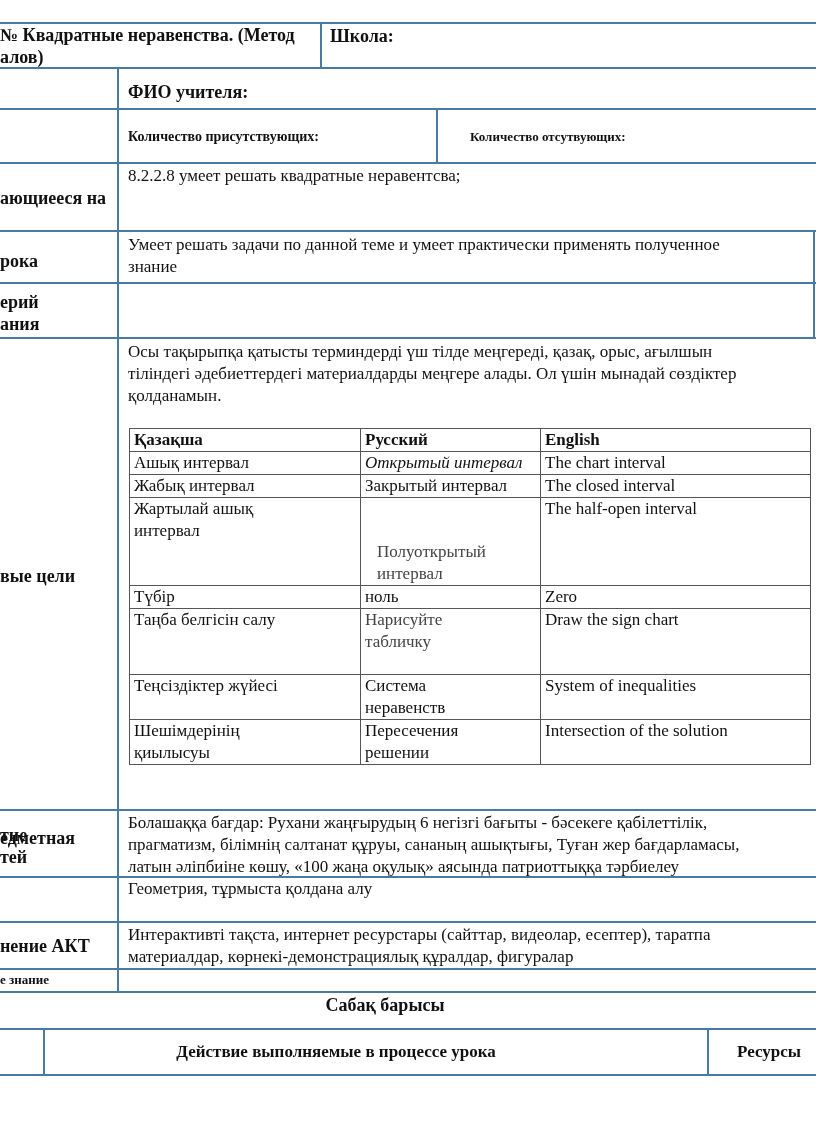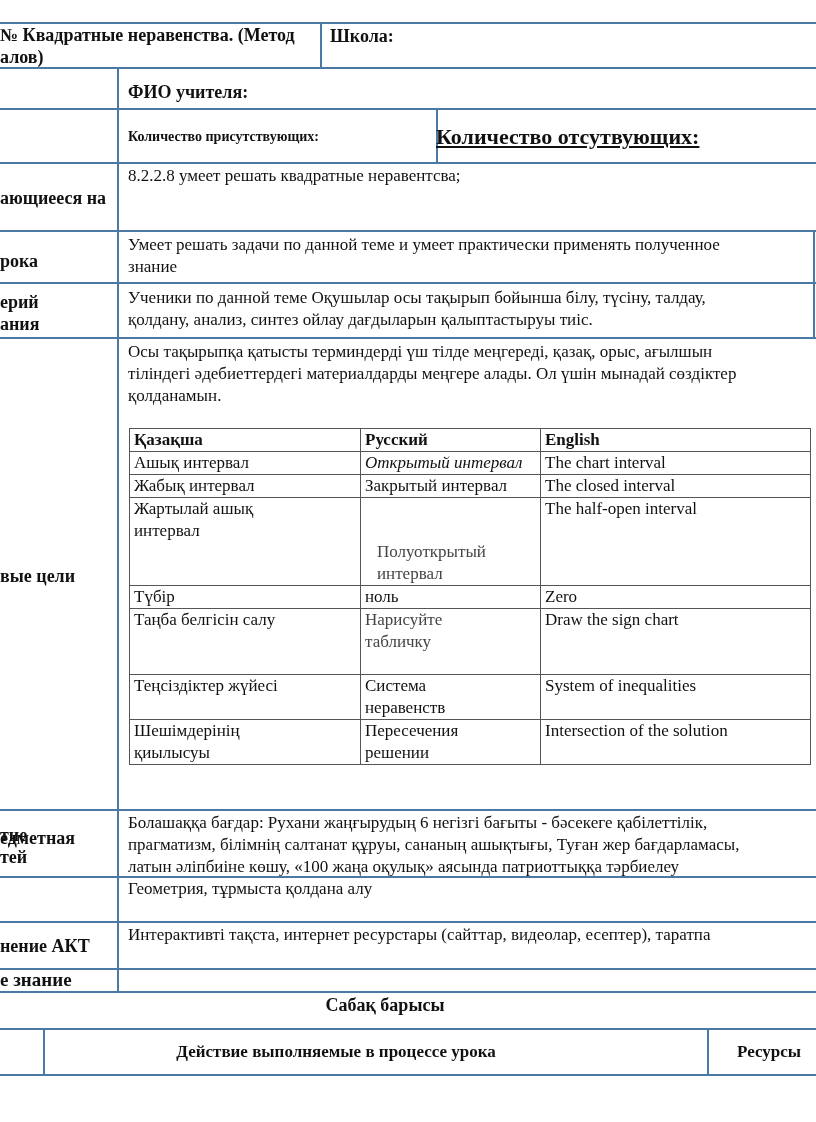--- a/index.html
+++ b/index.html
@@ -37,38 +37,37 @@
 <div class="vl" style="left:436px;top:108px;height:55px;"></div>
 <div class="vl" style="left:813px;top:230px;height:108px;"></div>
 
 <div class="txt b" style="left:0;top:24px;font-size:18px;">
   <span>№ Квадратные неравенства. (Метод</span><br>
   <span>алов)</span>
 </div>
 <div class="txt b" style="left:330px;top:25px;font-size:18px;">Школа:</div>
 <div class="txt b" style="left:128px;top:81px;font-size:18px;">ФИО учителя:</div>
 <div class="txt b" style="left:128px;top:126px;font-size:14px;">Количество присутствующих:</div>
-<div class="txt b" style="left:436px;top:126px;font-size:22px;text-decoration:underline;">Количество отсутвующих:</div>
+<div class="txt b" style="left:470px;top:126px;font-size:13px;">Количество отсутвующих:</div>
 
 <div class="txt b" style="left:0;top:187px;font-size:18px;">ающиееся на</div>
 <div class="txt" style="left:128px;top:165px;">8.2.2.8 умеет решать квадратные неравентсва;</div>
 
 <div class="txt b" style="left:0;top:250px;font-size:18px;">рока</div>
 <div class="txt" style="left:128px;top:234px;">
   <span>Умеет решать задачи по данной теме и умеет практически применять полученное</span><br>
   <span>знание</span>
 </div>
 
 <div class="txt b" style="left:0;top:291px;font-size:18px;">
   <span>ерий</span><br>
   <span>ания</span>
 </div>
 <div class="txt" style="left:128px;top:287px;">
-  <span>Ученики по данной теме Оқушылар  осы тақырып бойынша білу, түсіну, талдау,</span><br>
-  <span>қолдану, анализ, синтез ойлау дағдыларын қалыптастыруы тиіс.</span>
+  <br>
 </div>
 
 <div class="txt b" style="left:0;top:565px;font-size:18px;">вые цели</div>
 <div class="txt" style="left:128px;top:341px;">
   <span>Осы тақырыпқа қатысты терминдерді үш тілде меңгереді, қазақ, орыс, ағылшын</span><br>
   <span>тіліндегі әдебиеттердегі материалдарды меңгере алады. Ол үшін мынадай сөздіктер</span><br>
   <span>қолданамын.</span>
 </div>
 
 <table class="vt">
@@ -130,23 +129,24 @@
   <span>прагматизм, білімнің салтанат құруы, сананың ашықтығы, Туған жер бағдарламасы,</span><br>
   <span>латын әліпбиіне көшу, «100 жаңа оқулық» аясында патриоттыққа тәрбиелеу</span>
 </div>
 
 <div class="txt b" style="left:0;top:827px;font-size:18px;">едметная</div>
 <div class="txt" style="left:128px;top:878px;">Геометрия, тұрмыста қолдана алу</div>
 
 <div class="txt b" style="left:0;top:935px;font-size:18px;">нение АКТ</div>
 <div class="txt" style="left:128px;top:924px;">
   <span>Интерактивті тақста, интернет ресурстары (сайттар, видеолар, есептер), таратпа</span><br>
+  <span>материалдар, көрнекі-демонстрациялық құралдар, фигуралар</span>
 </div>
 
-<div class="txt b" style="left:0;top:969px;font-size:19px;line-height:22px;">е знание</div>
+<div class="txt b" style="left:0;top:969px;font-size:13px;line-height:22px;">е знание</div>
 
 <div class="txt b center" style="left:0;width:770px;top:994px;font-size:18px;">Сабақ барысы</div>
 
 <div class="hl" style="left:0;top:1028px;width:816px;"></div>
 <div class="hl" style="left:0;top:1074px;width:816px;"></div>
 <div class="vl" style="left:43px;top:1028px;height:48px;"></div>
 <div class="vl" style="left:707px;top:1028px;height:48px;"></div>
 
 <div class="txt b center" style="left:45px;width:582px;top:1041px;font-size:17px;">Действие выполняемые в процессе урока</div>
 <div class="txt b" style="left:737px;top:1041px;font-size:17px;">Ресурсы</div>

